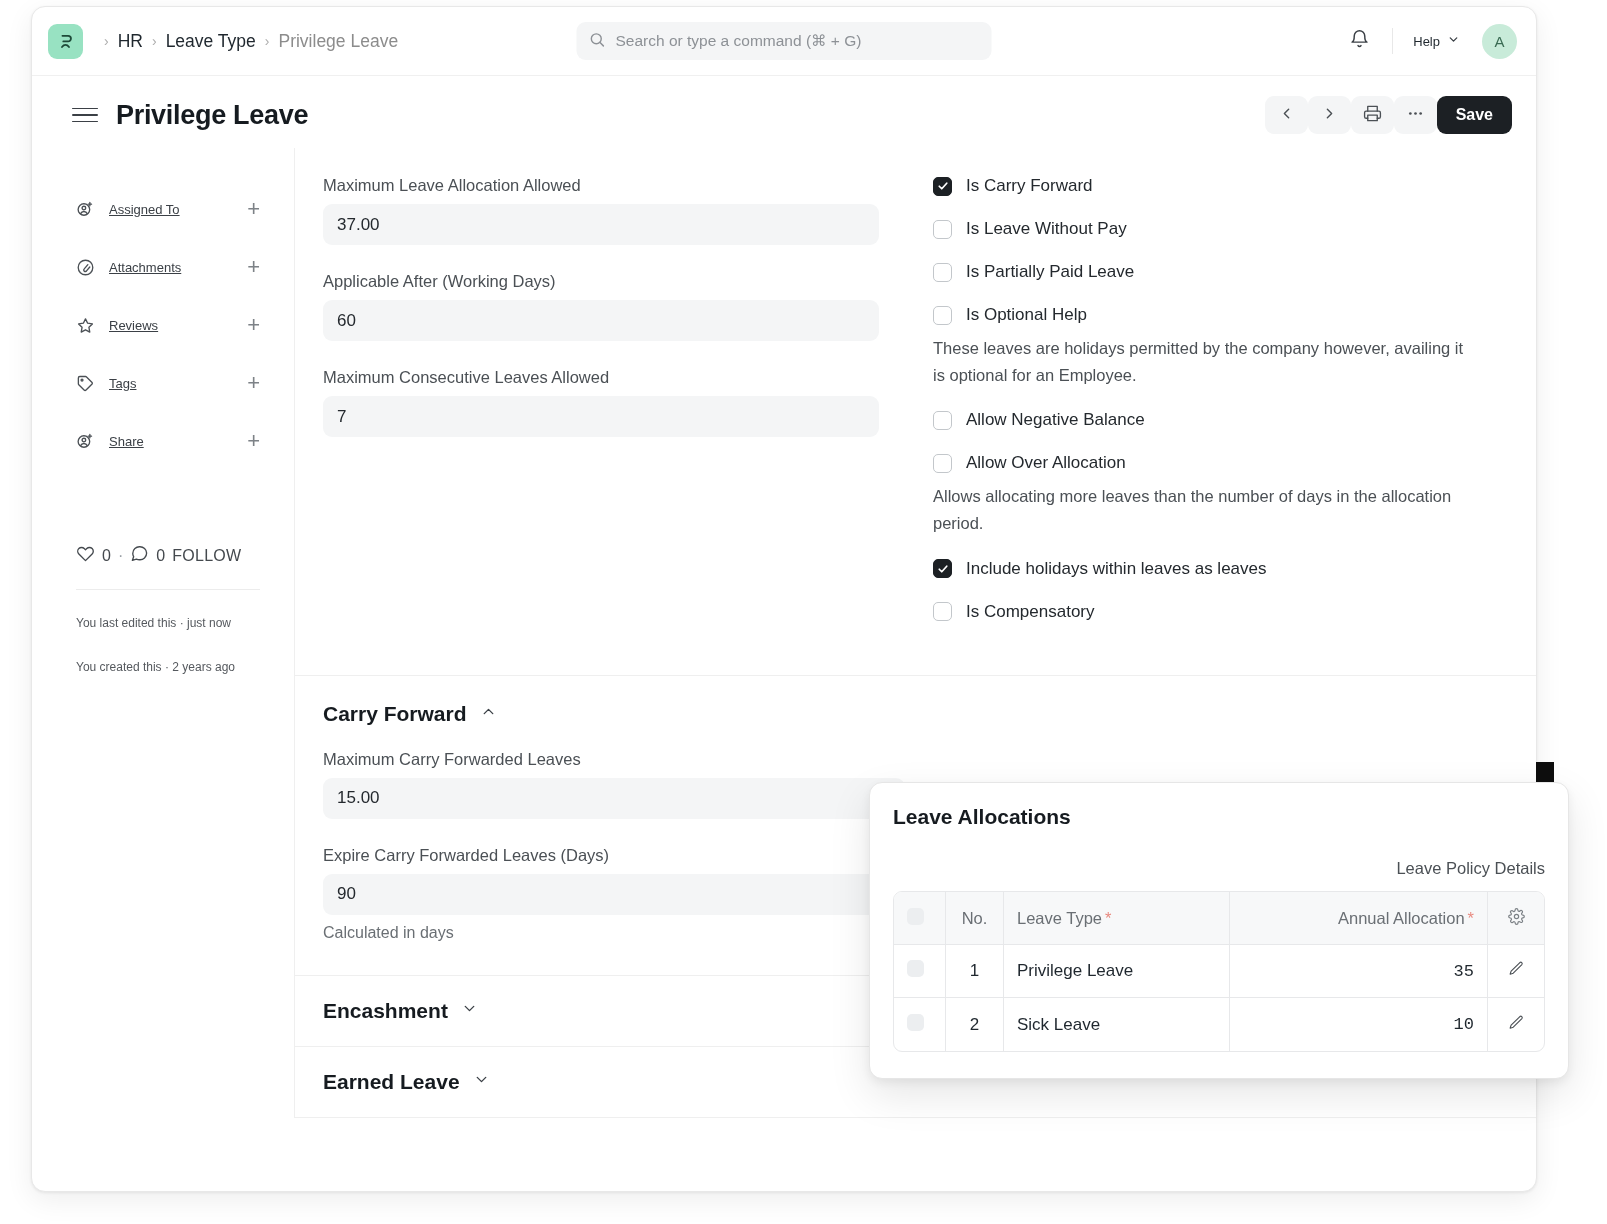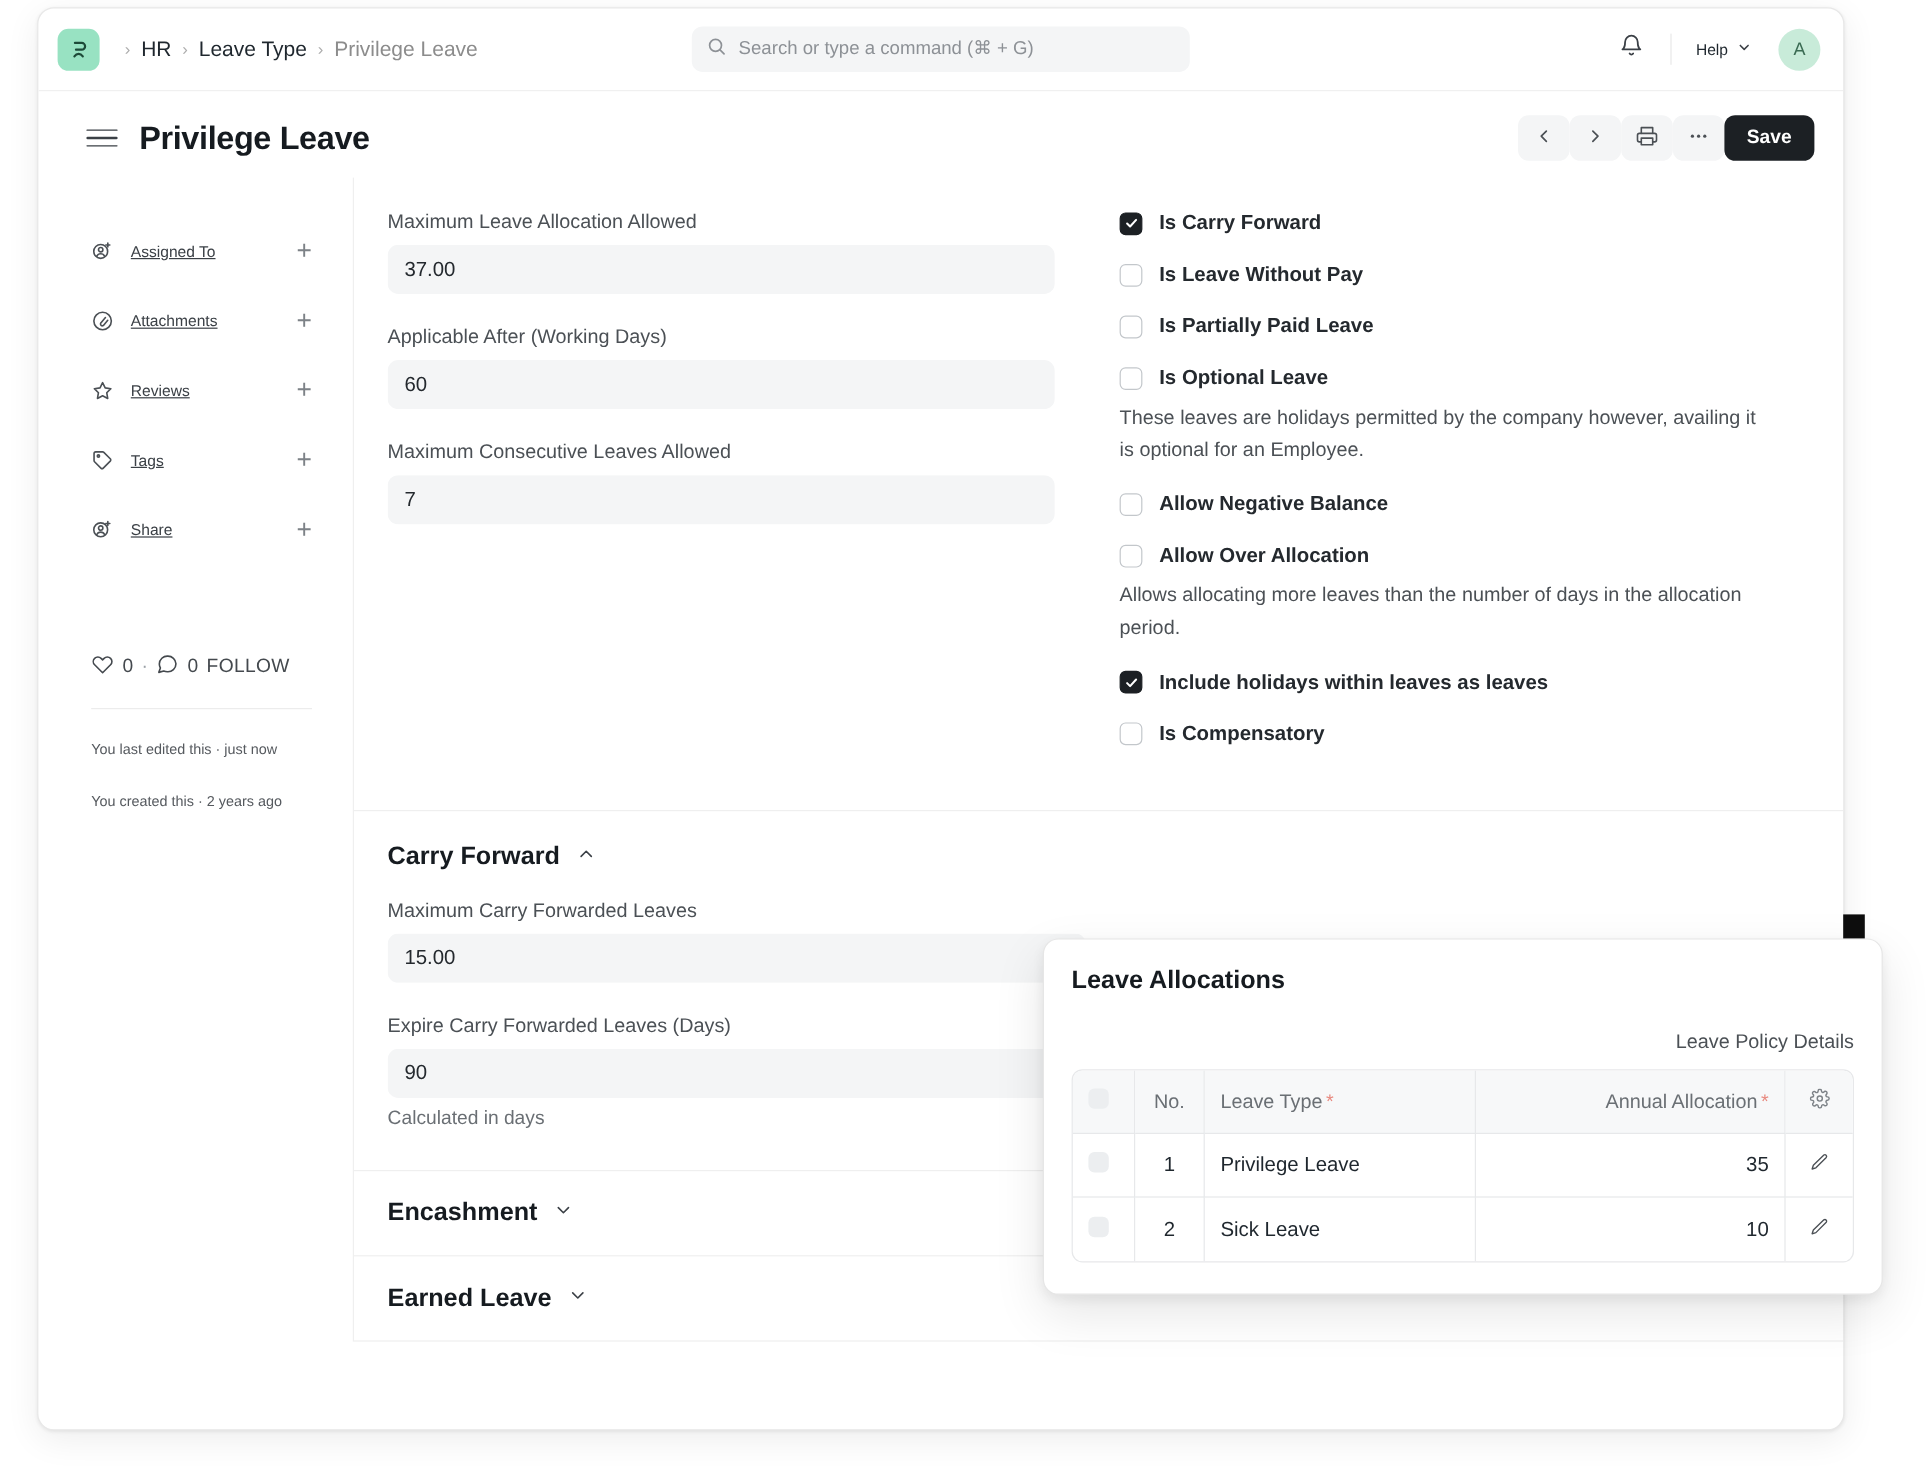--- a/index.html
+++ b/index.html
@@ -211,21 +211,21 @@
     width: 19px; height: 19px; flex: 0 0 19px;
     border: 1.6px solid #c3c7cb;
     border-radius: 5px; background: #fff;
     display: flex; align-items: center; justify-content: center;
   }
   .cb.checked { background: #1c2024; border-color: #1c2024; }
   .cb svg { display: none; }
   .cb.checked svg { display: block; }
   .cb-label {
     margin-left: 14px;
-    font-size: 17px; color: #24292e; font-weight: bold;
+    font-size: 17px; color: #24292e;
   }
   .cb-desc {
     font-size: 16.5px; color: #4b5055;
     line-height: 1.62;
     margin: 0 0 22px 0;
     max-width: 545px;
   }
 
   
   .section {
@@ -288,21 +288,21 @@
   .gcheck {
     width: 17px; height: 17px;
     border-radius: 5px; background: #eceef0;
     display: inline-block;
   }
   .grid-table tbody td {
     font-size: 17px; color: #1f272e;
   }
   .cell-no { color: #6a6f74; font-size: 16.5px; }
   .cell-name { font-weight: bold; }
-  .cell-alloc { font-weight: bold; }
+  .cell-alloc { font-weight: bold; font-family: Liberation Mono, monospace; }
   .req { color: #e8897f; margin-left: 3px; }
   .edit-cell { text-align: center; cursor: pointer; }
 
   .edge-artifact {
     position: absolute;
     left: 1536px; top: 762px;
     width: 18px; height: 20px;
     background: #0d0d0d;
     z-index: 30;
   }
@@ -535,21 +535,21 @@
               <span class="cb">
                 
               </span>
               <span class="cb-label">Is Partially Paid Leave</span>
             </div>
 
             <div class="cb-row tight">
               <span class="cb">
                 
               </span>
-              <span class="cb-label">Is Optional Leave</span>
+              <span class="cb-label">Is Optional Help</span>
             </div>
 
             <div class="cb-desc">These leaves are holidays permitted by the company however, availing it is optional for an Employee.</div>
 
             <div class="cb-row">
               <span class="cb">
                 
               </span>
               <span class="cb-label">Allow Negative Balance</span>
             </div>

